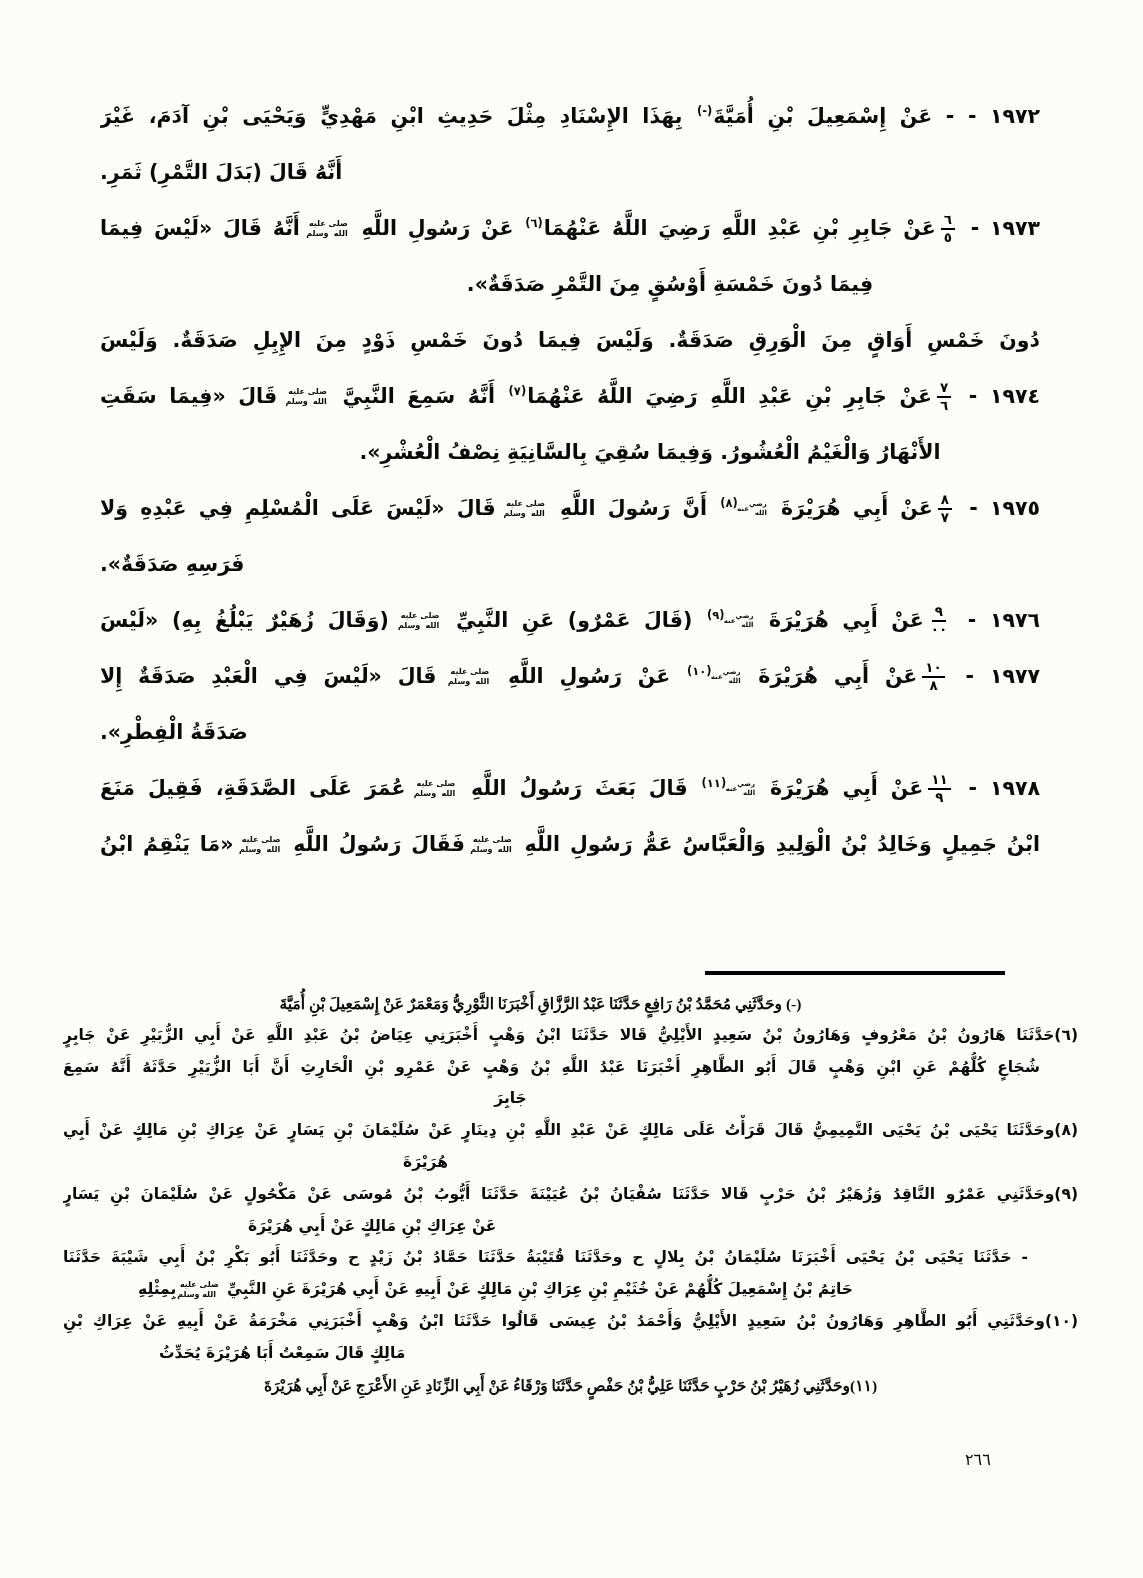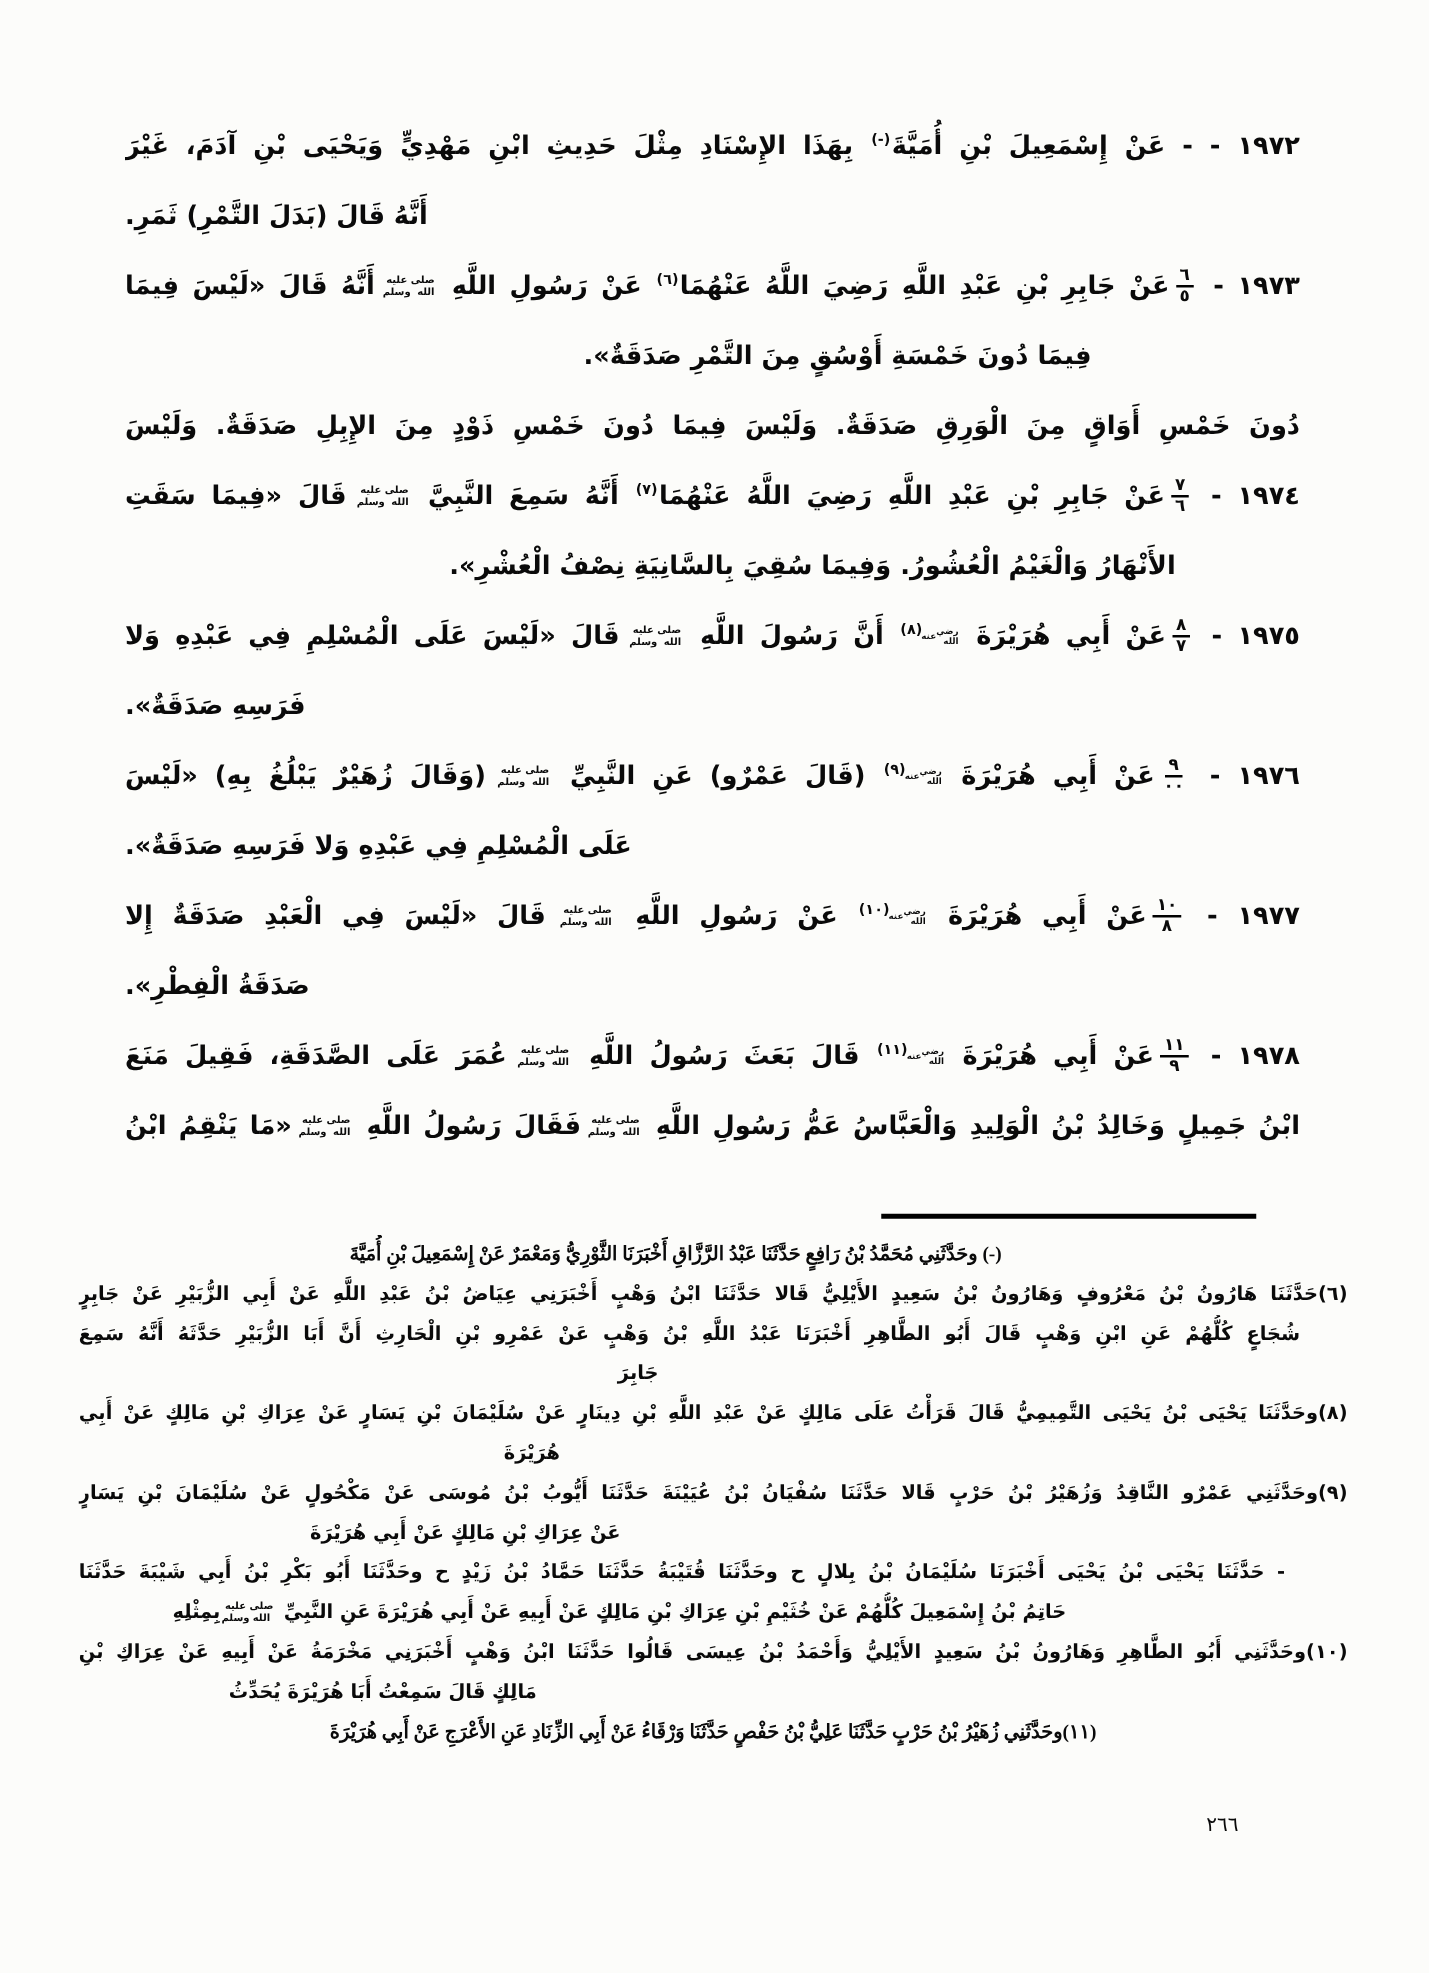--- a/index.html
+++ b/index.html
@@ -108,21 +108,20 @@
         <div class="m-line a-full"><span class="hnum">١٩٧٦</span><span> - </span><span class="frac">
             <span class="ft">٩</span>
             <span class="fb">٠٠</span>
           </span><span>عَنْ أَبِي هُرَيْرَةَ </span><span class="ra">
             <span>رضي الله</span>
             <span>عنه</span>
           </span><sup class="fnref">(٩)</sup><span> (قَالَ عَمْرٌو) عَنِ النَّبِيِّ </span><span class="saw">
             <span>صلى الله</span>
             <span>عليه وسلم</span>
           </span><span> (وَقَالَ زُهَيْرٌ يَبْلُغُ بِهِ) «لَيْسَ</span></div>
-        <div class="m-line a-left"><span>عَلَى الْمُسْلِمِ فِي عَبْدِهِ وَلا فَرَسِهِ صَدَقَةٌ».</span></div>
       </div>
       <div>
         <div class="m-line a-full"><span class="hnum">١٩٧٧</span><span> - </span><span class="frac">
             <span class="ft">١٠</span>
             <span class="fb">٨</span>
           </span><span>عَنْ أَبِي هُرَيْرَةَ </span><span class="ra">
             <span>رضي الله</span>
             <span>عنه</span>
           </span><sup class="fnref">(١٠)</sup><span> عَنْ رَسُولِ اللَّهِ </span><span class="saw">
             <span>صلى الله</span>
@@ -159,17 +158,17 @@
       <div class="f-line a-full"><span>(٨)وحَدَّثَنَا يَحْيَى بْنُ يَحْيَى التَّمِيمِيُّ قَالَ قَرَأْتُ عَلَى مَالِكٍ عَنْ عَبْدِ اللَّهِ بْنِ دِينَارٍ عَنْ سُلَيْمَانَ بْنِ يَسَارٍ عَنْ عِرَاكِ بْنِ مَالِكٍ عَنْ أَبِي</span></div>
       <div class="f-line a-center" style="margin-right: 290px;"><span>هُرَيْرَةَ</span></div>
       <div class="f-line a-full"><span>(٩)وحَدَّثَنِي عَمْرٌو النَّاقِدُ وَزُهَيْرُ بْنُ حَرْبٍ قَالا حَدَّثَنَا سُفْيَانُ بْنُ عُيَيْنَةَ حَدَّثَنَا أَيُّوبُ بْنُ مُوسَى عَنْ مَكْحُولٍ عَنْ سُلَيْمَانَ بْنِ يَسَارٍ</span></div>
       <div class="f-line a-left" style="margin-left: 185px;"><span>عَنْ عِرَاكِ بْنِ مَالِكٍ عَنْ أَبِي هُرَيْرَةَ</span></div>
       <div class="f-line a-full" style="margin-right: 50px;"><span>- حَدَّثَنَا يَحْيَى بْنُ يَحْيَى أَخْبَرَنَا سُلَيْمَانُ بْنُ بِلالٍ ح وحَدَّثَنَا قُتَيْبَةُ حَدَّثَنَا حَمَّادُ بْنُ زَيْدٍ ح وحَدَّثَنَا أَبُو بَكْرِ بْنُ أَبِي شَيْبَةَ حَدَّثَنَا</span></div>
       <div class="f-line a-left" style="margin-left: 75px;"><span>حَاتِمُ بْنُ إِسْمَعِيلَ كُلُّهُمْ عَنْ خُثَيْمِ بْنِ عِرَاكِ بْنِ مَالِكٍ عَنْ أَبِيهِ عَنْ أَبِي هُرَيْرَةَ عَنِ النَّبِيِّ </span><span class="saw">
           <span>صلى الله</span>
           <span>عليه وسلم</span>
         </span><span> بِمِثْلِهِ</span></div>
       <div class="f-line a-full"><span>(١٠)وحَدَّثَنِي أَبُو الطَّاهِرِ وَهَارُونُ بْنُ سَعِيدٍ الأَيْلِيُّ وَأَحْمَدُ بْنُ عِيسَى قَالُوا حَدَّثَنَا ابْنُ وَهْبٍ أَخْبَرَنِي مَخْرَمَةُ عَنْ أَبِيهِ عَنْ عِرَاكِ بْنِ</span></div>
-      <div class="f-line a-left" style="margin-left: 120px;"><span>مَالِكٍ قَالَ سَمِعْتُ أَبَا هُرَيْرَةَ يُحَدِّثُ</span></div>
+      <div class="f-line a-left" style="margin-left: 96px;"><span>مَالِكٍ قَالَ سَمِعْتُ أَبَا هُرَيْرَةَ يُحَدِّثُ</span></div>
       <div class="f-line a-right"><span>(١١)وحَدَّثَنِي زُهَيْرُ بْنُ حَرْبٍ حَدَّثَنَا عَلِيُّ بْنُ حَفْصٍ حَدَّثَنَا وَرْقَاءُ عَنْ أَبِي الزِّنَادِ عَنِ الأَعْرَجِ عَنْ أَبِي هُرَيْرَةَ</span></div>
     </div>
   <div class="pageno">٢٦٦</div>
 </div>
 
 </body></html>

